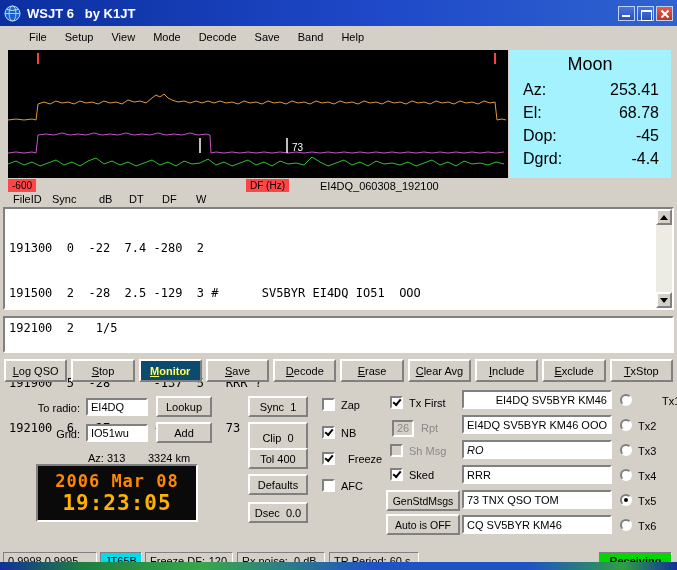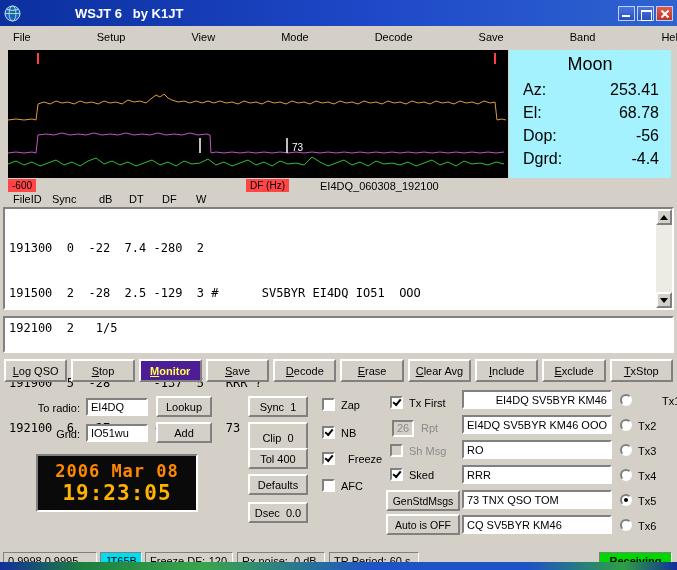--- a/index.html
+++ b/index.html
@@ -3,21 +3,21 @@
 <meta charset="utf-8">
 <style>
   * { margin:0; padding:0; box-sizing:border-box; }
   html,body { background:#808080; }
   #win {
     position:relative; width:677px; height:570px;
     background:#D4D0C8;
     font-family:"Liberation Sans", sans-serif;
     font-size:11px; color:#000; overflow:hidden;
   }
-  .a { position:absolute;gap:48px; }
+  .a { position:absolute; }
 
   
   #titlebar {
     left:0; top:0; width:677px; height:26px;
     background:linear-gradient(90deg,#0b2f9e 0%,#1e48c8 55%,#2f63d0 100%);
     display:flex; align-items:center; padding:0 4px;
   }
   #title-text { color:#fff; font-weight:bold; font-size:13px; white-space:pre; margin-left:6px; }
   .winbtn {
     width:17px; height:15px; margin-left:2px; position:relative;
@@ -29,21 +29,21 @@
   .winbtn.close::before, .winbtn.close::after {
     content:""; position:absolute; left:7px; top:2px; width:2px; height:10px; background:#fff;
   }
   .winbtn.close::before { transform:rotate(45deg); }
   .winbtn.close::after  { transform:rotate(-45deg); }
   #winbtns { margin-left:auto; display:flex; }
 
   
   #menubar {
     left:0; top:26px; width:677px; height:22px;
-    display:flex; align-items:center; padding-left:4px;
+    display:flex; align-items:center; padding-left:20px;
     background:#D4D0C8;
   }
   .menu-item { padding:3px 9px; }
 
   
   #graph { left:8px; top:50px; width:500px; height:128px; background:#000; }
   #moon {
     left:509px; top:50px; width:162px; height:128px;
     background:#A5F2FF; padding-top:4px;
   }
@@ -81,21 +81,21 @@
   
   .btn {
     background:#D4D0C8; border:2px solid; border-color:#fff #808080 #808080 #fff;
     font-family:"Liberation Sans", sans-serif; font-size:11px; color:#000;
     text-align:center; white-space:pre; cursor:default;
   }
   .btn span { display:inline-block; }
   .btn.u span::first-letter { text-decoration:underline; }
   #actionrow { left:4px; top:359px; width:669px; height:23px; display:flex; gap:4px; }
   #actionrow .btn { flex:1; height:23px; line-height:18px; }
-  #monitor-btn { background:#4c1d95; color:#FFFF55; font-weight:bold; }
+  #monitor-btn { background:#0c4a6e; color:#FFFF55; font-weight:bold; }
 
   
   .field {
     border:2px solid; border-color:#808080 #fff #fff #808080; background:#fff;
     font-family:"Liberation Sans", sans-serif; font-size:11px; padding:0 3px;
   }
 
   
   .checkbox {
     width:13px; height:13px; background:#fff;
@@ -110,21 +110,21 @@
     width:12px; height:12px; border-radius:50%; background:#fff;
     border:2px solid; border-color:#808080 #fff #fff #808080; position:absolute;
   }
   .radio.checked::after {
     content:""; position:absolute; left:2px; top:2px; width:4px; height:4px; border-radius:50%; background:#000;
   }
   .graylbl { color:#8a8a8a; }
 
   
   #clock {
-    left:36px; top:454px; width:162px; height:58px;
+    left:36px; top:464px; width:162px; height:58px;
     border:2px solid; border-color:#808080 #fff #fff #808080;
     background:#0a0a0a; text-align:center;
     font-family:"DejaVu Sans Mono", monospace; font-weight:bold;
   }
   #clock-date { color:#FF8800; font-size:17px; margin-top:5px; letter-spacing:1px; }
   #clock-time { color:#FFB300; font-size:21px; letter-spacing:1px; }
 
   
   .statuspanel {
     position:absolute; top:552px; height:19px; line-height:16px;
@@ -189,21 +189,21 @@
     <div class="moon-row">
       <span>Az:</span>
       <span>253.41</span>
     </div>
     <div class="moon-row">
       <span>El:</span>
       <span>68.78</span>
     </div>
     <div class="moon-row">
       <span>Dop:</span>
-      <span>-56</span>
+      <span>-45</span>
     </div>
     <div class="moon-row">
       <span>Dgrd:</span>
       <span>-4.4</span>
     </div>
   </div>
 
   <span class="redlabel a" style="left:8px; top:179px;">-600</span>
   <span class="redlabel a" style="left:246px; top:179px;">DF (Hz)</span>
   <span id="filename" class="a" style="left:320px; top:180px;">EI4DQ_060308_192100</span>
@@ -297,21 +297,21 @@
   <button class="btn a" style="left:386px; top:490px; width:74px; height:21px; font-size:10.5px;"><span>GenStdMsgs</span></button>
 
   <input class="field a" style="left: 462px; top: 390px; width: 150px; height: 19px; text-align: right;" value="EI4DQ SV5BYR KM46">
   <div class="radio" style="left:620px; top:394px;"></div>
   <span class="a" style="left:638px; top:395px;margin-left:24px;">Tx1</span>
 
   <input class="field a" style="left: 462px; top: 415px; width: 150px; height: 19px;" value="EI4DQ SV5BYR KM46 OOO">
   <div class="radio" style="left:620px; top:419px;"></div>
   <span class="a" style="left:638px; top:420px;">Tx2</span>
 
-  <input class="field a" style="left: 462px; top: 440px; width: 150px; height: 19px;" value="RO">
+  <input class="field a" style="left: 462px; top: 440px; width: 150px; height: 19px; font-style: italic;" value="RO">
   <div class="radio" style="left:620px; top:444px;"></div>
   <span class="a" style="left:638px; top:445px;">Tx3</span>
 
   <input class="field a" style="left: 462px; top: 465px; width: 150px; height: 19px;" value="RRR">
   <div class="radio" style="left:620px; top:469px;"></div>
   <span class="a" style="left:638px; top:470px;">Tx4</span>
 
   <input class="field a" style="left: 462px; top: 490px; width: 150px; height: 19px;" value="73 TNX QSO TOM">
   <div class="radio checked" style="left:620px; top:494px;"></div>
   <span class="a" style="left:638px; top:495px;">Tx5</span>

